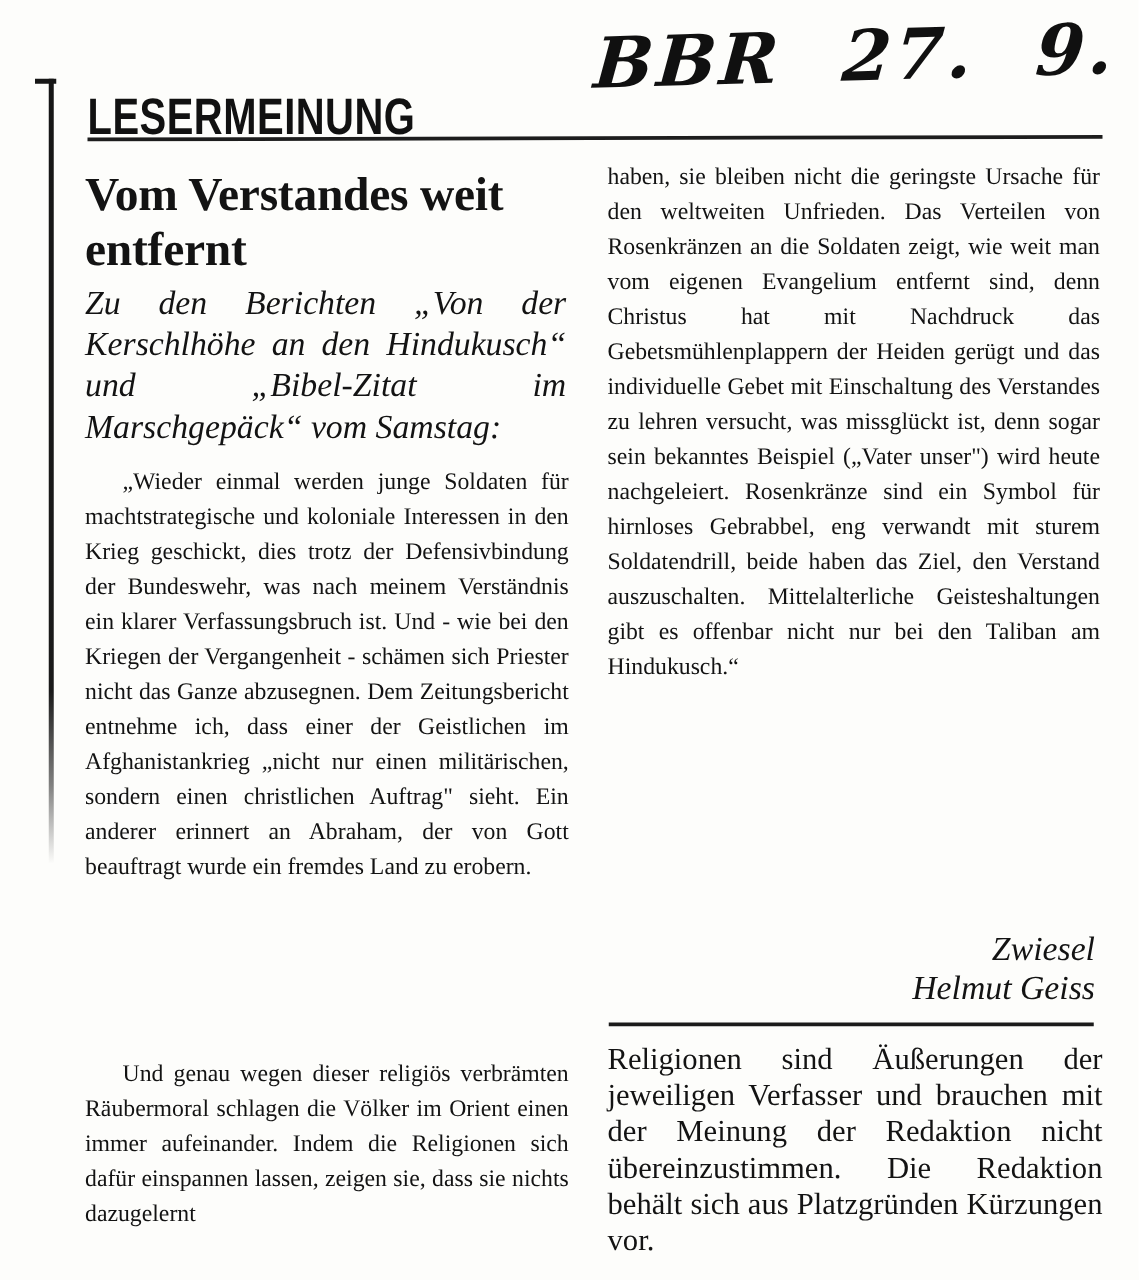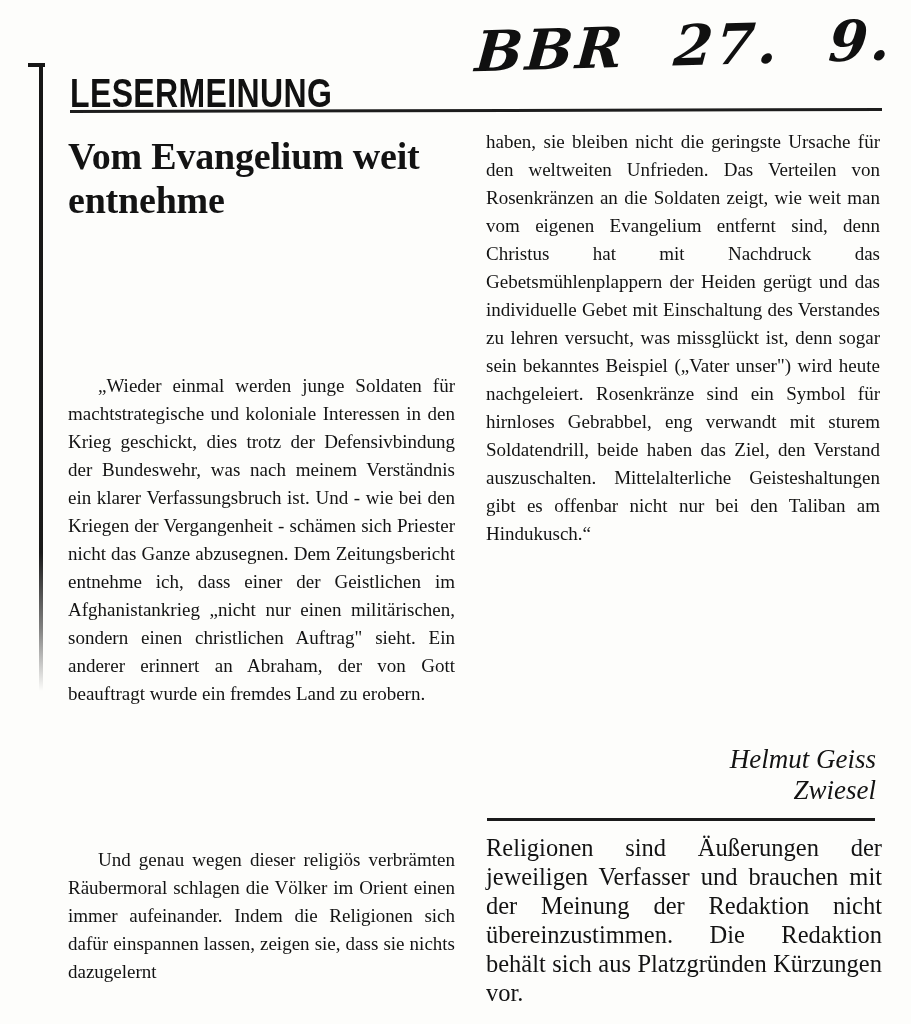--- a/index.html
+++ b/index.html
@@ -129,31 +129,32 @@
 <div class="page">
 
   <div class="crop-h"></div>
   <div class="crop-v"></div>
 
   <div class="handwriting">BBR 27. 9. 10</div>
 
   <div class="kicker">LESERMEINUNG</div>
   <div class="kicker-rule"></div>
 
-  <h1 class="col title" style="margin:0;">Vom Evangelium weit entnehme</h1>
+  <h1 class="col title" style="margin:0;">Vom Verstandes weit entfernt</h1>
 
+  <div class="col intro">Zu den Berichten „Von der Kerschlhöhe an den Hindukusch“ und „Bibel-Zitat im Marschgepäck“ vom Samstag:</div>
 
   <p class="col body-text p1" style="margin:0;" lang="de">„Wieder einmal werden junge Soldaten für machtstrategische und koloniale Interessen in den Krieg geschickt, dies trotz der Defensivbindung der Bundeswehr, was nach meinem Verständnis ein klarer Verfassungsbruch ist. Und - wie bei den Kriegen der Vergangenheit - schämen sich Priester nicht das Ganze abzusegnen. Dem Zeitungsbericht entnehme ich, dass einer der Geistlichen im Afghanistankrieg „nicht nur einen militärischen, sondern einen christlichen Auftrag" sieht. Ein anderer erinnert an Abraham, der von Gott beauftragt wurde ein fremdes Land zu erobern.</p>
 
   <p class="col body-text p2start" style="margin:0;" lang="de">Und genau wegen dieser religiös verbrämten Räubermoral schlagen die Völker im Orient einen immer aufeinander. Indem die Religionen sich dafür einspannen lassen, zeigen sie, dass sie nichts dazugelernt</p>
 
   <p class="col body-text p2end" style="margin:0;" lang="de">haben, sie bleiben nicht die geringste Ursache für den weltweiten Unfrieden. Das Verteilen von Rosenkränzen an die Soldaten zeigt, wie weit man vom eigenen Evangelium entfernt sind, denn Christus hat mit Nachdruck das Gebetsmühlenplappern der Heiden gerügt und das individuelle Gebet mit Einschaltung des Verstandes zu lehren versucht, was missglückt ist, denn sogar sein bekanntes Beispiel („Vater unser") wird heute nachgeleiert. Rosenkränze sind ein Symbol für hirnloses Gebrabbel, eng verwandt mit sturem Soldatendrill, beide haben das Ziel, den Verstand auszuschalten. Mittelalterliche Geisteshaltungen gibt es offenbar nicht nur bei den Taliban am Hindukusch.“</p>
 
   <div class="col signature">
+    <div>Zwiesel</div>
     <div>Helmut Geiss</div>
-    <div>Zwiesel</div>
   </div>
 
   <div class="footer-rule"></div>
 
   <p class="col disclaimer" style="margin:0;" lang="de">Religionen sind Äußerungen der jeweiligen Verfasser und brauchen mit der Meinung der Redaktion nicht übereinzustimmen. Die Redaktion behält sich aus Platzgründen Kürzungen vor.</p>
 
 </div>
 
 </body></html>

